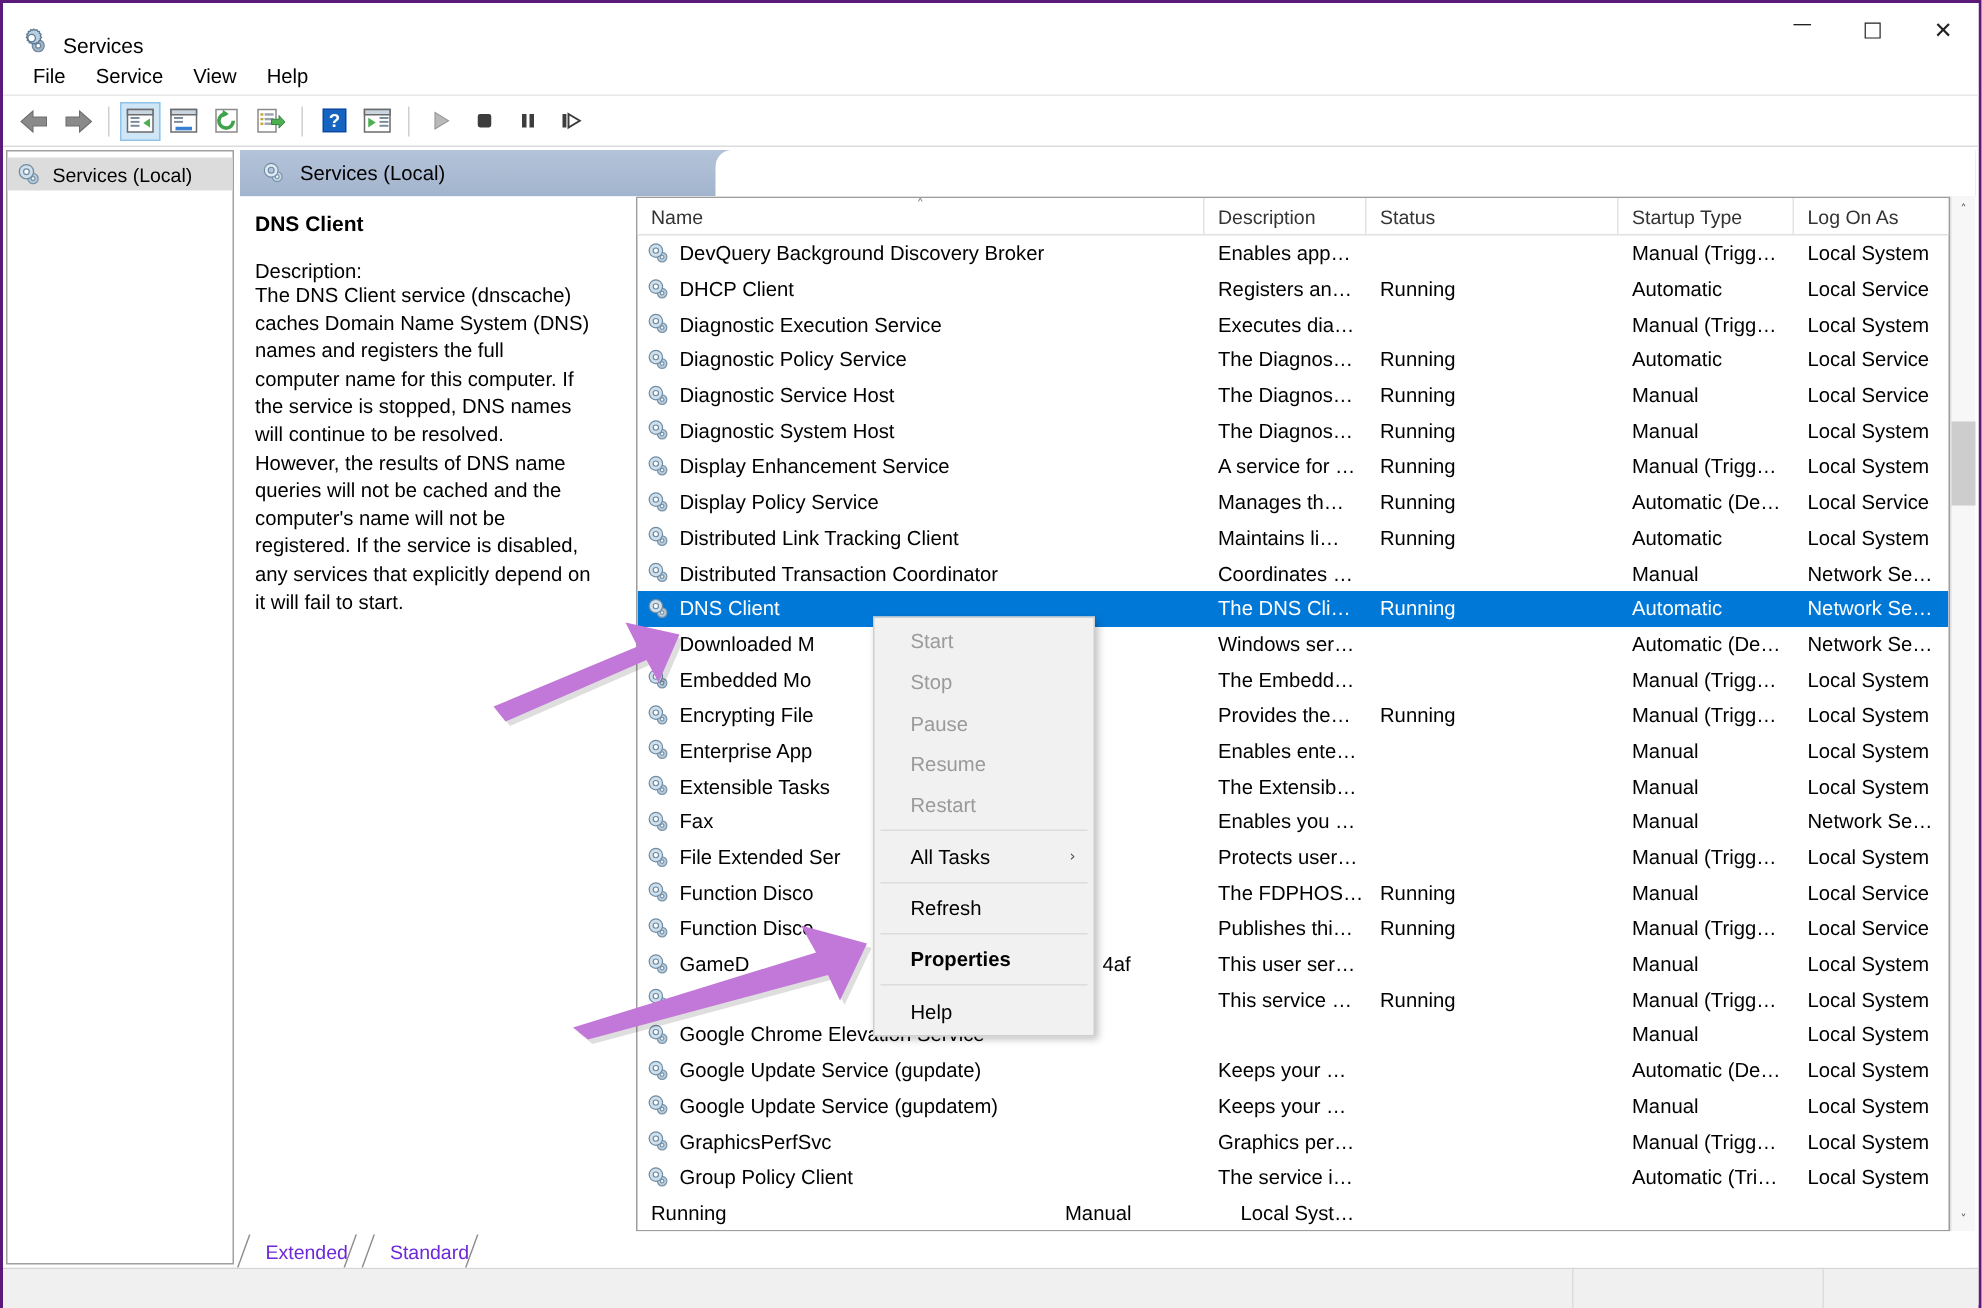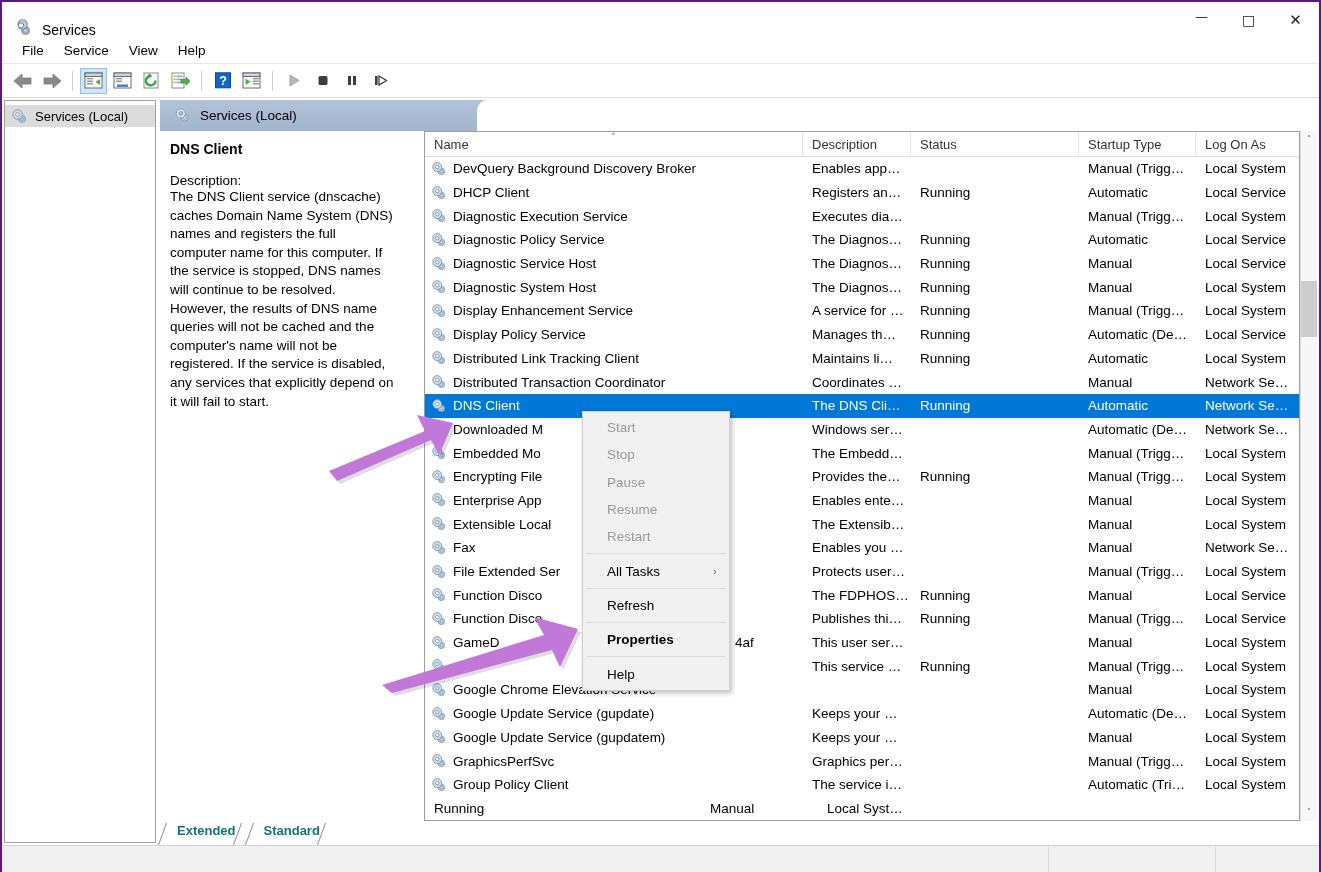--- a/index.html
+++ b/index.html
@@ -193,23 +193,23 @@
   
   #tabs-strip {
     height: 24px; min-height: 24px;
     display: flex; align-items: flex-end;
     background: #ffffff;
     padding-left: 2px;
     position: relative;
   }
   .vtab {
     position: relative; height: 22px;
-    display: flex; 
+    display: flex; align-items: center;
     padding: 0 13px 0 15px;
-    font-size: 13px; color: #0f766e; font-weight: bold;
+    font-size: 13px; color: #6d28d9;
   }
   .vtab .tab-edge-l, .vtab .tab-edge-r {
     position: absolute; top: 0; bottom: 0; width: 12px;
     border-left: 1px solid #8c8c8c;
   }
   .vtab .tab-edge-l { left: 0; transform: skewX(-20deg); }
   .vtab .tab-edge-r { right: 0; transform: skewX(-20deg); }
 
   
   #statusbar {
@@ -758,21 +758,21 @@
                   <span class="svc-icon"><svg width="16" height="16" viewBox="0 0 20 20">
                       <g fill="#b7cbdb" stroke="#7a95ab" stroke-width="1">
                         <circle cx="13" cy="13" r="4"></circle>
                         <circle cx="13" cy="13" r="1.5" fill="#f2f7fa"></circle>
                       </g>
                       <g fill="#cfe0ec" stroke="#6e8ba2" stroke-width="1">
                         <circle cx="7.8" cy="7.6" r="5.6"></circle>
                         <circle cx="7.8" cy="7.6" r="2.2" fill="#ffffff"></circle>
                       </g>
                     </svg></span>
-                  <span>Extensible Local</span>
+                  <span>Extensible Tasks</span>
                 </div>
                 <div class="cell" style="width: 108px;">The Extensib…</div>
                 <div class="cell" style="width: 168px;"></div>
                 <div class="cell" style="width: 117px;">Manual</div>
                 <div class="cell" style="width: 94px;">Local System</div>
               </div>
               <div class="lv-row">
                 <div class="cell cell-name" style="width: 378px;">
                   <span class="svc-icon"><svg width="16" height="16" viewBox="0 0 20 20">
                       <g fill="#b7cbdb" stroke="#7a95ab" stroke-width="1">

